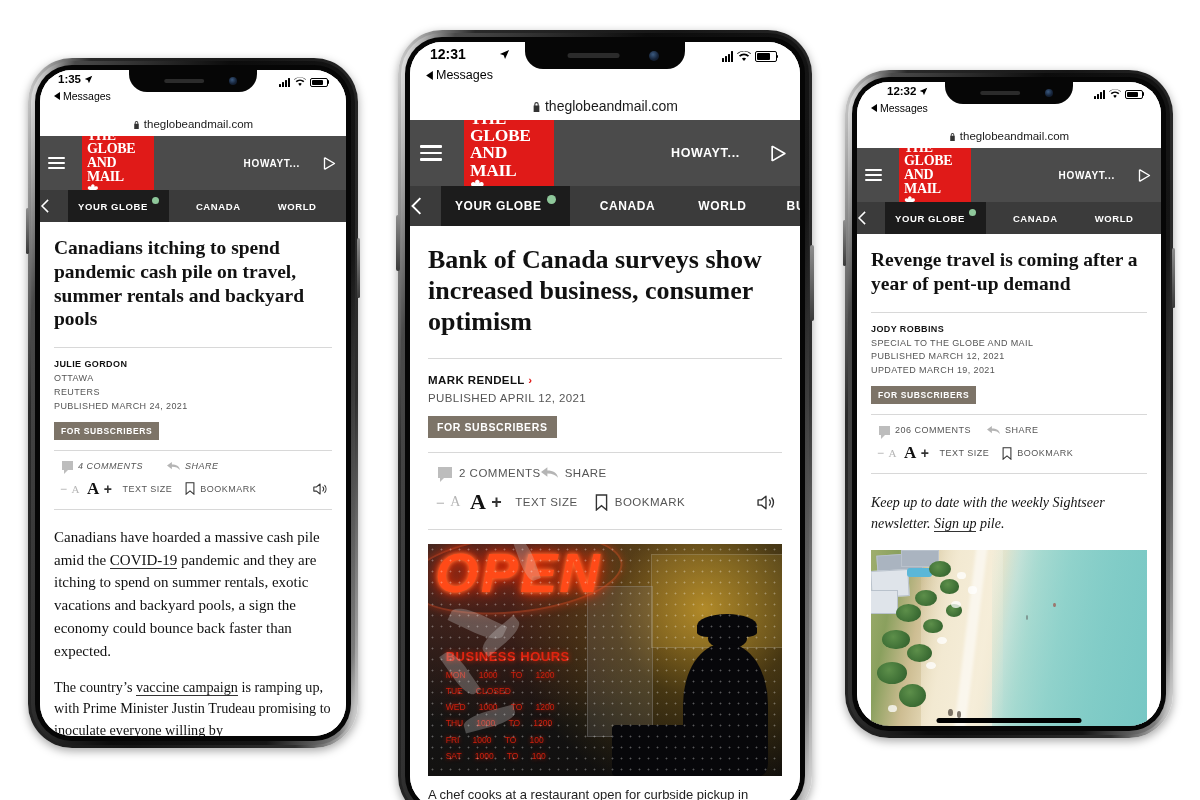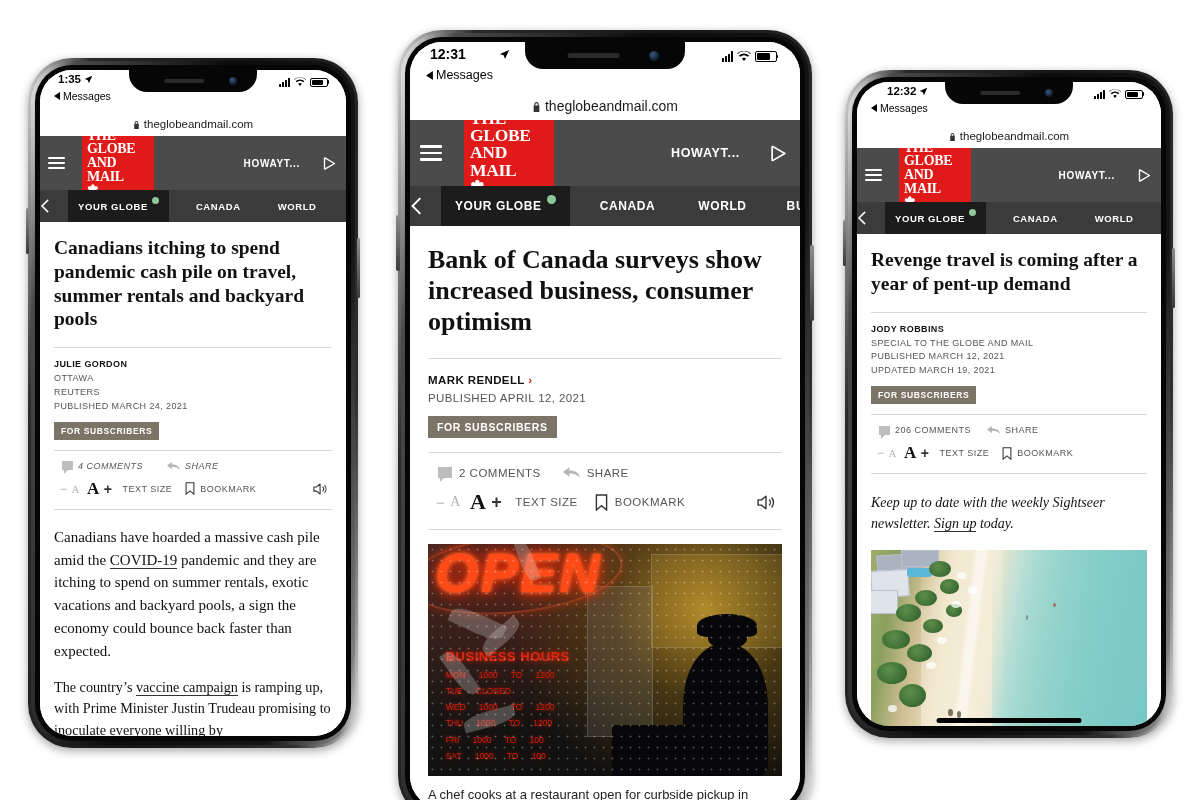--- a/index.html
+++ b/index.html
@@ -409,21 +409,21 @@
         <div class="rule" style="margin:20px 0 12px;"></div>
 
         <div class="byline" style="font-size:11.5px;line-height:1.6;">
           <div class="author"><span>MARK RENDELL</span><span class="redarrow"> ›</span></div>
           <div>PUBLISHED APRIL 12, 2021</div>
         </div>
         <div class="subbadge" style="font-size:10.5px;padding:5px 9px;margin-top:9px;">FOR SUBSCRIBERS</div>
 
         <div class="rule" style="margin:14px 0 0;"></div>
 
-        <div class="actions" style="font-size:11.5px;padding:13px 0 10px 10px;gap:22px;">
+        <div class="actions" style="font-size:11.5px;padding:13px 0 10px 10px;">
           <span class="grp" style="gap:7px;">
             <span class="cbubble" style="width:14px;height:11px;"></span>
             <span>2 COMMENTS</span>
           </span>
           <span class="grp" style="gap:7px;">
             <svg width="17" height="13" viewBox="0 0 16 12">
                 <path d="M6 1 0 5.5 6 10V7c5 0 8 1.5 10 4-.8-5-4.6-7-10-7z" fill="#b5b5b5"></path>
               </svg>
             <span>SHARE</span>
           </span>
@@ -651,21 +651,21 @@
             <svg width="10" height="13" viewBox="0 0 12 16">
                 <path d="M1.2 1h9.6v14L6 11l-4.8 4z" fill="none" stroke="#333" stroke-width="1.3"></path>
               </svg>
             <span>BOOKMARK</span>
           </span>
         </div>
 
         <div class="rule" style="margin:0 0 18px;"></div>
 
         <div class="newsletter" style="font-size:14px;line-height:1.5;">
-          <span>Keep up to date with the weekly Sightseer newsletter. </span><u>Sign up</u><span> today.</span>
+          <span>Keep up to date with the weekly Sightseer newsletter. </span><u>Sign up</u><span> pile.</span>
         </div>
 
         
         <div class="photo" style="height:180px;margin-top:16px;">
           <div class="beach"></div>
           <div class="beach-sand"></div>
           <div class="beach-water"></div>
           <div class="shoreline" style="left:34%;top:-4%;width:4%;height:108%;transform:rotate(7deg);filter:blur(1.5px);"></div>
 
           <div class="resort roof" style="left:2%;top:2%;width:16%;height:11%;transform:rotate(-4deg);"></div>

